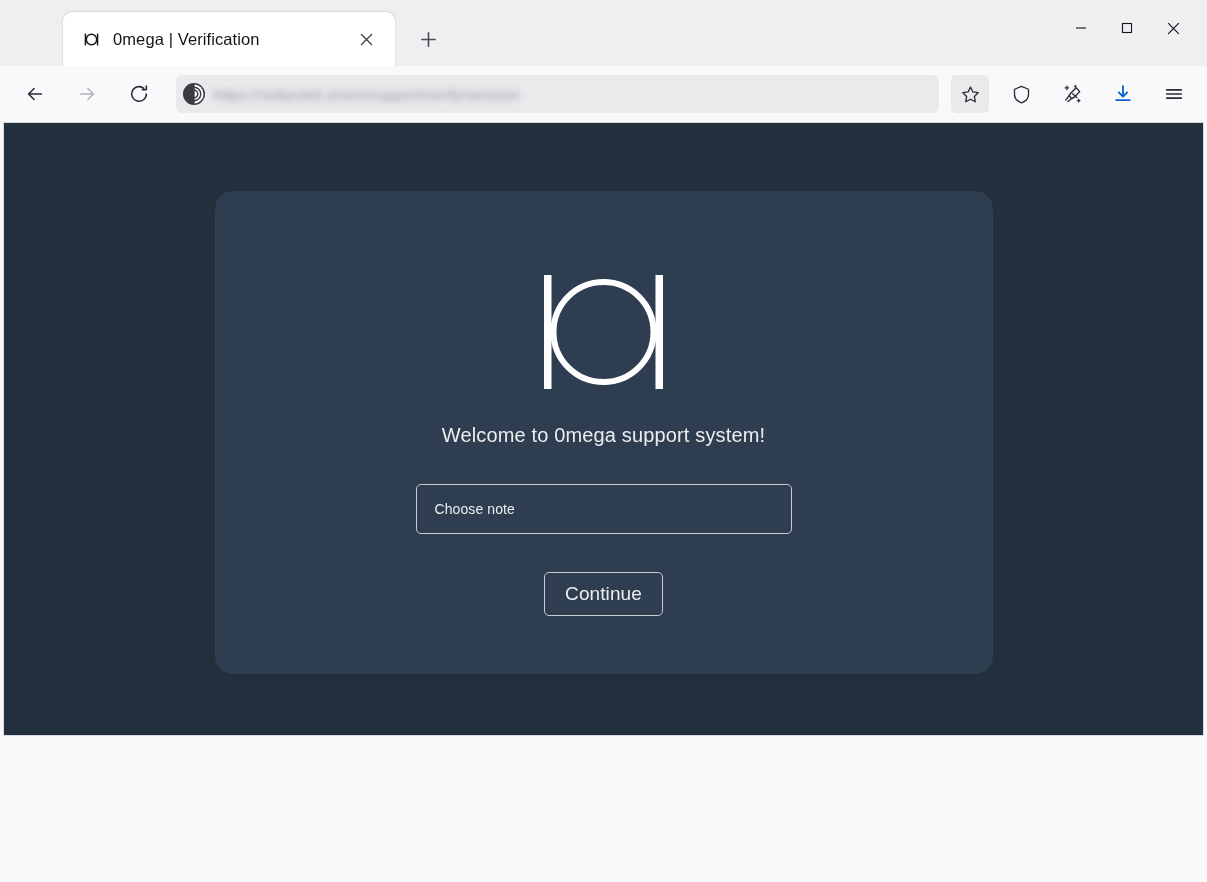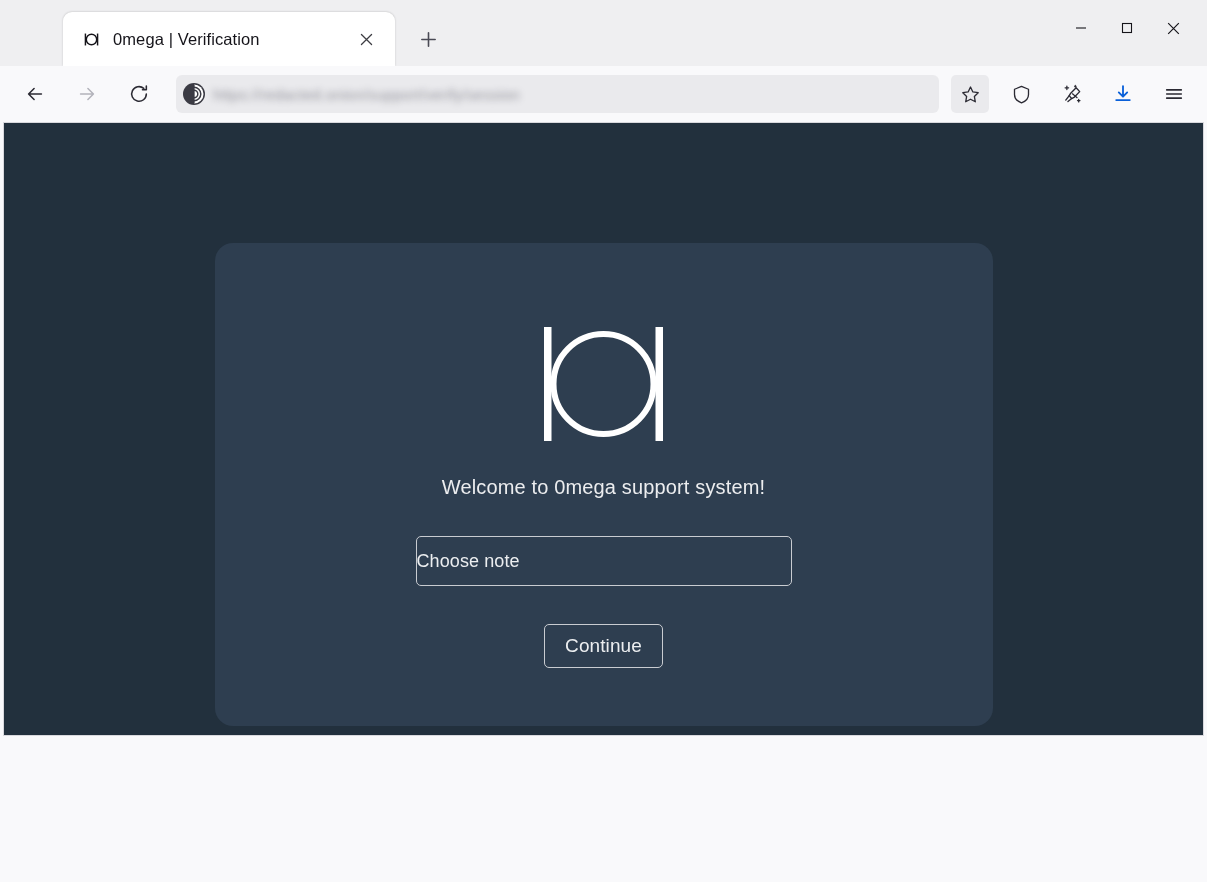--- a/index.html
+++ b/index.html
@@ -197,21 +197,21 @@
     border: 1px solid #d8d8dd;
     display: flex;
     align-items: flex-start;
     justify-content: center;
     overflow: hidden;
     position: relative;
   }
 
   .card {
     width: 778px;
-    margin-top: 120px;
+    margin-top: 68px;
     background: #2e3e50;
     border-radius: 18px;
     padding: 78px 40px 58px 40px;
     display: flex;
     flex-direction: column;
     align-items: center;
   }
 
   .logo {
     width: 125px;
@@ -239,22 +239,23 @@
     display: flex;
     align-items: stretch;
     overflow: hidden;
     background: transparent;
   }
 
   .file-label {
     flex: 1 1 auto;
     display: flex;
     align-items: center;
+    padding-left: 18px;
     color: #eceef0;
-    font-size: 18px;
+    font-size: 14px;
     background: transparent;
     letter-spacing: 0.1px;
   }
 
   .browse-btn {
     flex: 0 0 auto;
     width: 105px;
     background: #eff0f1;
     color: #2b3a49;
     font-size: 18px;

